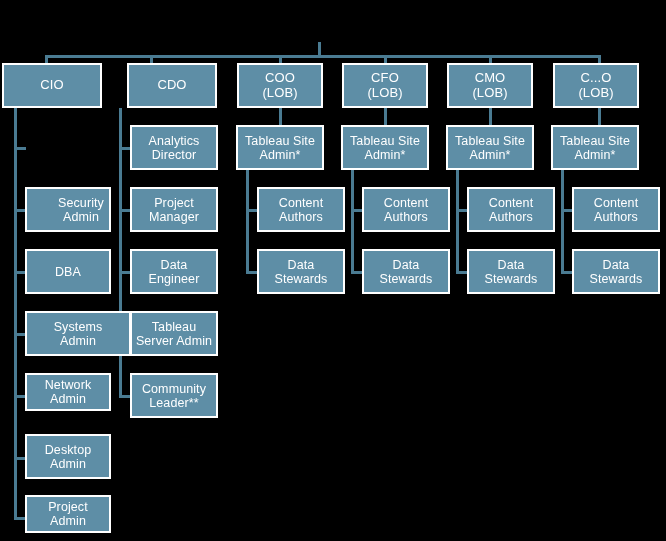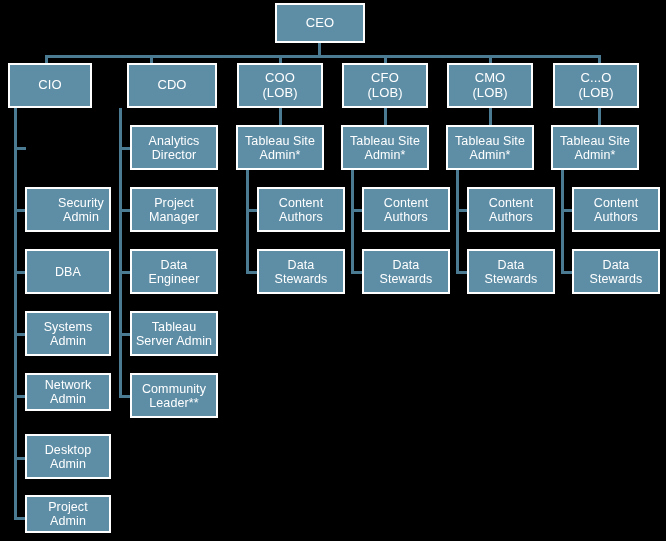--- a/index.html
+++ b/index.html
@@ -88,37 +88,36 @@
   <div class="connector" style="left:489px; top:108px; width:3px; height:17px;"></div>
   <div class="connector" style="left:456px; top:170px; width:3px; height:104px;"></div>
   <div class="connector" style="left:456px; top:209px; width:12px; height:3px;"></div>
   <div class="connector" style="left:456px; top:271px; width:12px; height:3px;"></div>
 
   <div class="connector" style="left:598px; top:108px; width:3px; height:17px;"></div>
   <div class="connector" style="left:561px; top:170px; width:3px; height:104px;"></div>
   <div class="connector" style="left:561px; top:209px; width:12px; height:3px;"></div>
   <div class="connector" style="left:561px; top:271px; width:12px; height:3px;"></div>
 
-  <div class="node root" style="left:275px; top:3px; width:90px; height:40px;">CEO</div>
 
-  <div class="node exec" style="left:2px; top:63px; width:84px; height:45px;margin-left:6px;">CIO</div>
+  <div class="node exec" style="left:2px; top:63px; width:100px; height:45px;">CIO</div>
   <div class="node exec" style="left:107px; top:63px; width:90px; height:45px;margin-left:20px;">CDO</div>
   <div class="node exec" style="left:237px; top:63px; width:86px; height:45px;">COO
 (LOB)</div>
   <div class="node exec" style="left:342px; top:63px; width:86px; height:45px;">CFO
 (LOB)</div>
   <div class="node exec" style="left:447px; top:63px; width:86px; height:45px;">CMO
 (LOB)</div>
   <div class="node exec" style="left:553px; top:63px; width:86px; height:45px;">C...O
 (LOB)</div>
 
   <div class="node" style="left:25px; top:187px; width:86px; height:45px;padding-left:28px;">Security
 Admin</div>
   <div class="node" style="left:25px; top:249px; width:86px; height:45px;">DBA</div>
-  <div class="node" style="left:25px; top:311px; width:86px; height:45px;">Systems
+  <div class="node" style="left:25px; top:311px; width:106px; height:45px;">Systems
 Admin</div>
   <div class="node" style="left:25px; top:373px; width:86px; height:38px;">Network
 Admin</div>
   <div class="node" style="left:25px; top:434px; width:86px; height:45px;">Desktop
 Admin</div>
   <div class="node" style="left:25px; top:495px; width:86px; height:38px;">Project Admin</div>
 
   <div class="node" style="left:130px; top:125px; width:88px; height:45px;">Analytics
 Director</div>
   <div class="node" style="left:130px; top:187px; width:88px; height:45px;">Project

